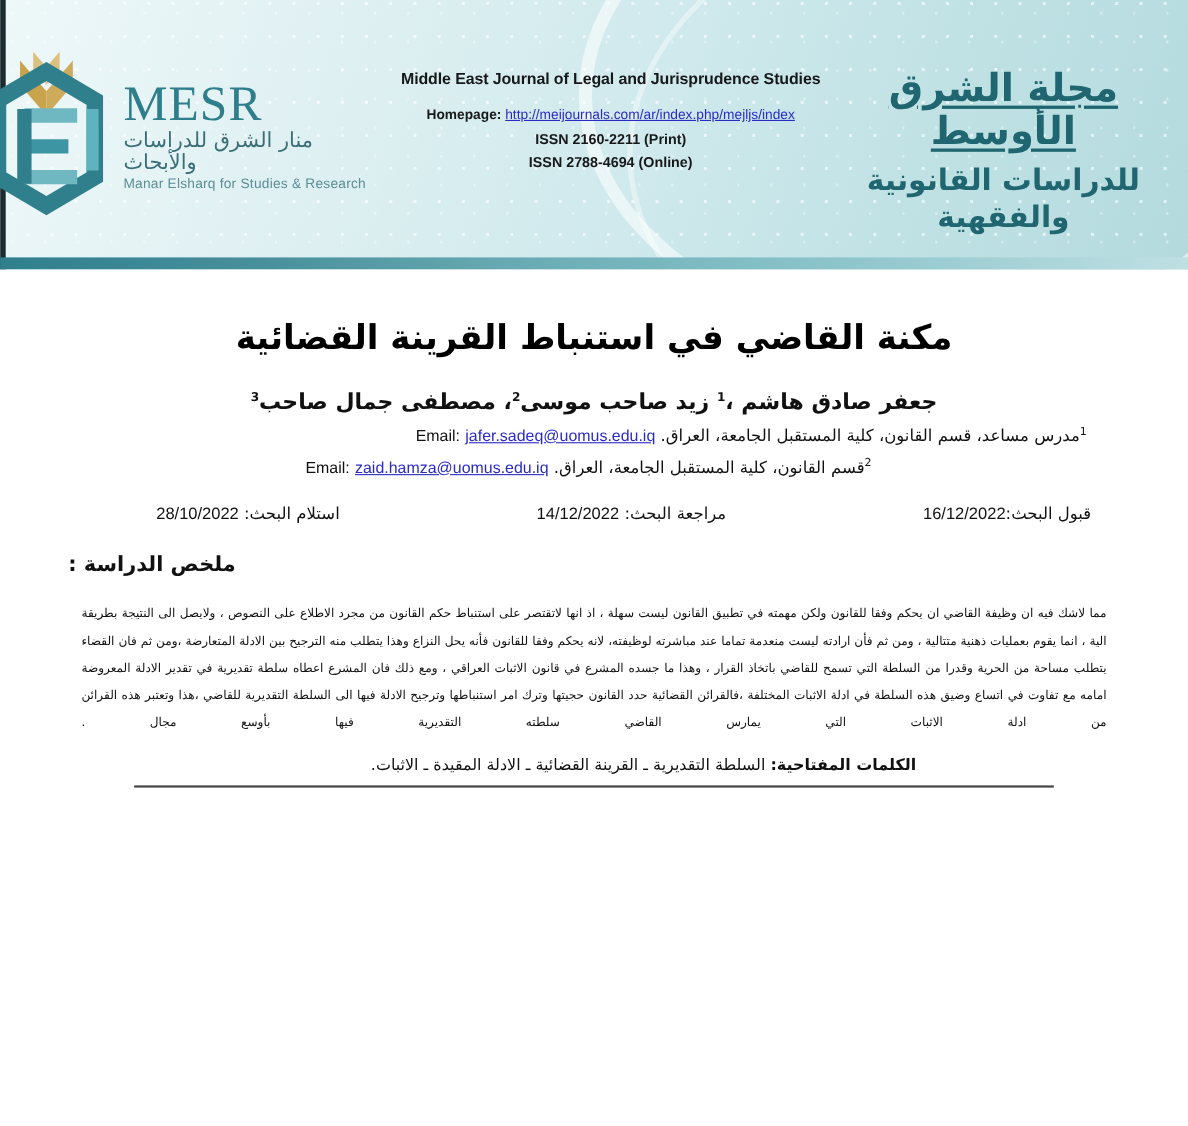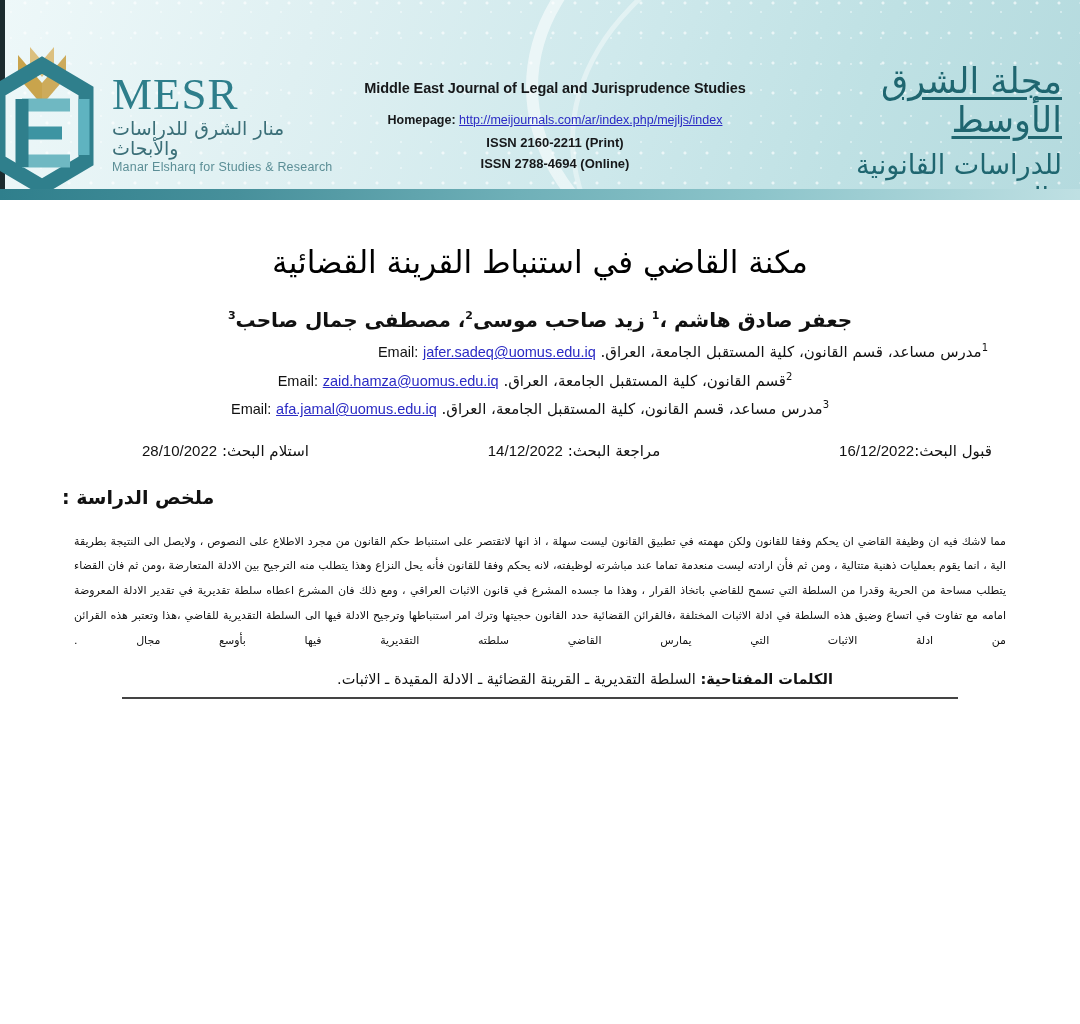--- a/index.html
+++ b/index.html
@@ -14,21 +14,21 @@
     overflow: hidden;
     font-family: "Liberation Serif", "DejaVu Serif", serif;
     color: #111111;
     position: relative;
   }
 
   
   .banner {
     position: relative;
     width: 1080px;
-    height: 200px;
+    height: 245px;
     background: linear-gradient(110deg, #eef8f9 0%, #dff0f2 28%, #cfe9ec 55%, #bfe1e4 78%, #b4dade 100%);
     overflow: hidden;
   }
   .banner-dots {
     position: absolute;
     inset: 0;
     background-image:
       radial-gradient(circle at 3px 3px, rgba(255,255,255,0.75) 1.4px, transparent 1.7px),
       radial-gradient(circle at 11px 12px, rgba(255,255,255,0.45) 1.1px, transparent 1.4px);
     background-size: 22px 30px, 30px 26px;
@@ -117,21 +117,21 @@
     color: #5b8e96;
     margin-top: 2px;
     font-family: "Liberation Sans", sans-serif;
     letter-spacing: .2px;
   }
 
   
   .journal-info {
     position: absolute;
     left: 340px;
-    top: 80px;
+    top: 64px;
     width: 430px;
     text-align: center;
     direction: ltr;
     font-family: "Liberation Sans", sans-serif;
     color: #16181a;
   }
   .ji-title {
     font-size: 14.5px;
     font-weight: bold;
     letter-spacing: -0.1px;
@@ -152,25 +152,25 @@
     font-weight: bold;
   }
   .ji-issn.second { margin-top: 6px; }
 
   
   .journal-ar {
     position: absolute;
     right: 18px;
     top: 62px;
     width: 300px;
-    text-align: right;
+    text-align: center;
     direction: rtl;
     color: #1f6670;
     font-family: "DejaVu Sans", "Liberation Sans", sans-serif;
-    font-weight: normal;
+    font-weight: bold;
   }
   .ja-line1 {
     font-size: 35px;
     line-height: 1.12;
     letter-spacing: -1px;
     text-decoration: underline;
     text-decoration-thickness: 3px;
     text-underline-offset: 4px;
   }
   .ja-line2 {
@@ -183,21 +183,21 @@
   
   .page {
     position: relative;
     padding: 0 62px;
     direction: rtl;
   }
   .art-title {
     margin-top: 44px;
     text-align: center;
     font-size: 31px;
-    font-weight: normal;
+    font-weight: bold;
     font-family: "DejaVu Sans", "Liberation Sans", sans-serif;
     color: #000;
     letter-spacing: -.3px;
   }
   .authors {
     margin-top: 28px;
     text-align: center;
     font-size: 20px;
     font-weight: bold;
     font-family: "DejaVu Sans", "Liberation Sans", sans-serif;
@@ -348,25 +348,20 @@
     <div class="affil-row r1">
       <sup>1</sup><span>مدرس مساعد، قسم القانون، كلية المستقبل الجامعة، العراق.</span>
       <span class="email-label">Email:</span>
       <a class="email" href="#">jafer.sadeq@uomus.edu.iq</a>
     </div>
     <div class="affil-row r2">
       <sup>2</sup><span>قسم القانون، كلية المستقبل الجامعة، العراق.</span>
       <span class="email-label">Email:</span>
       <a class="email" href="#">zaid.hamza@uomus.edu.iq</a>
     </div>
-    <div class="affil-row r3">
-      <sup>3</sup><span>مدرس مساعد، قسم القانون، كلية المستقبل الجامعة، العراق.</span>
-      <span class="email-label">Email:</span>
-      <a class="email" href="#">afa.jamal@uomus.edu.iq</a>
-    </div>
   </div>
 
   <div class="dates">
     <div class="date-item">
       <span>قبول البحث:</span><span class="val">16/12/2022</span>
     </div>
     <div class="date-item">
       <span>مراجعة البحث:</span>
       <span class="val">14/12/2022</span>
     </div>

